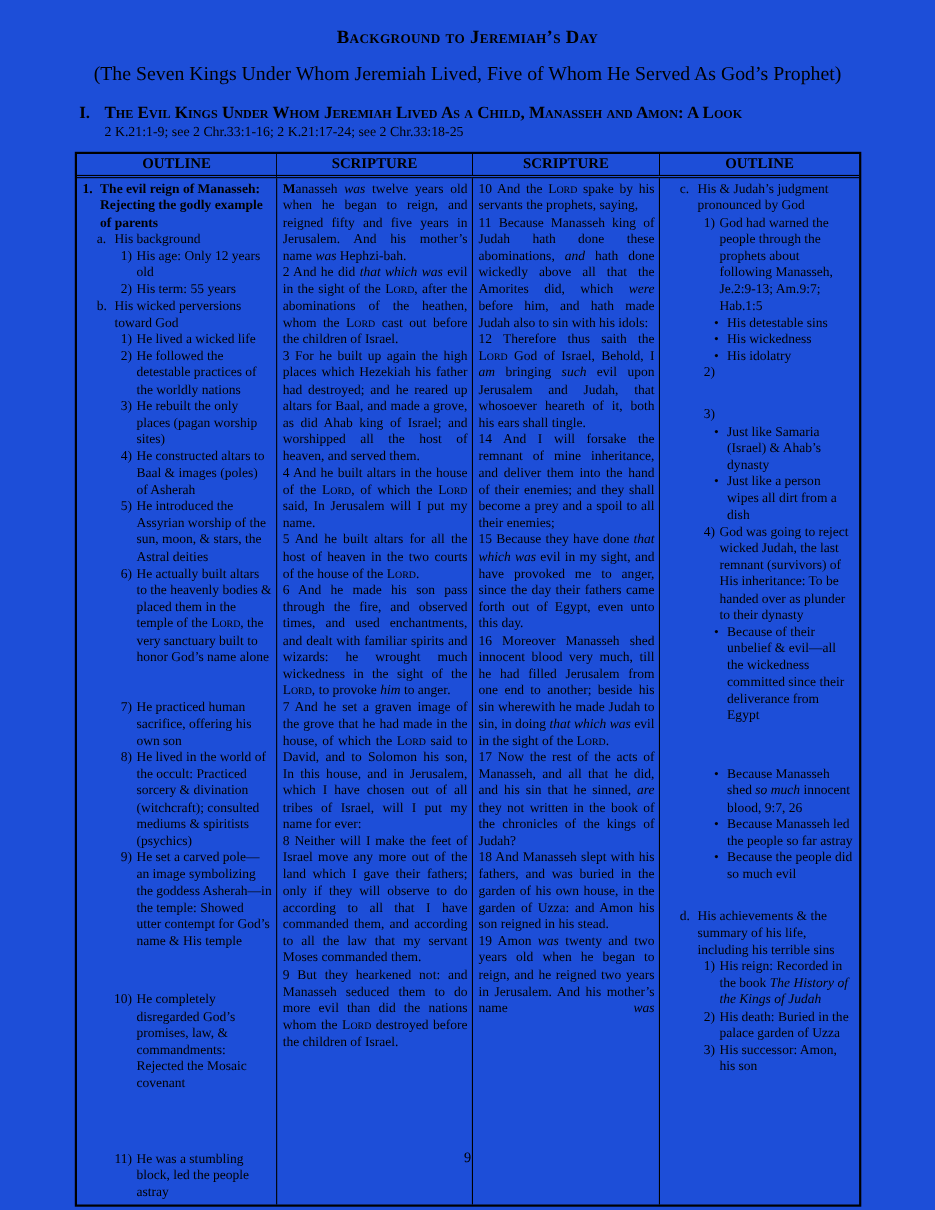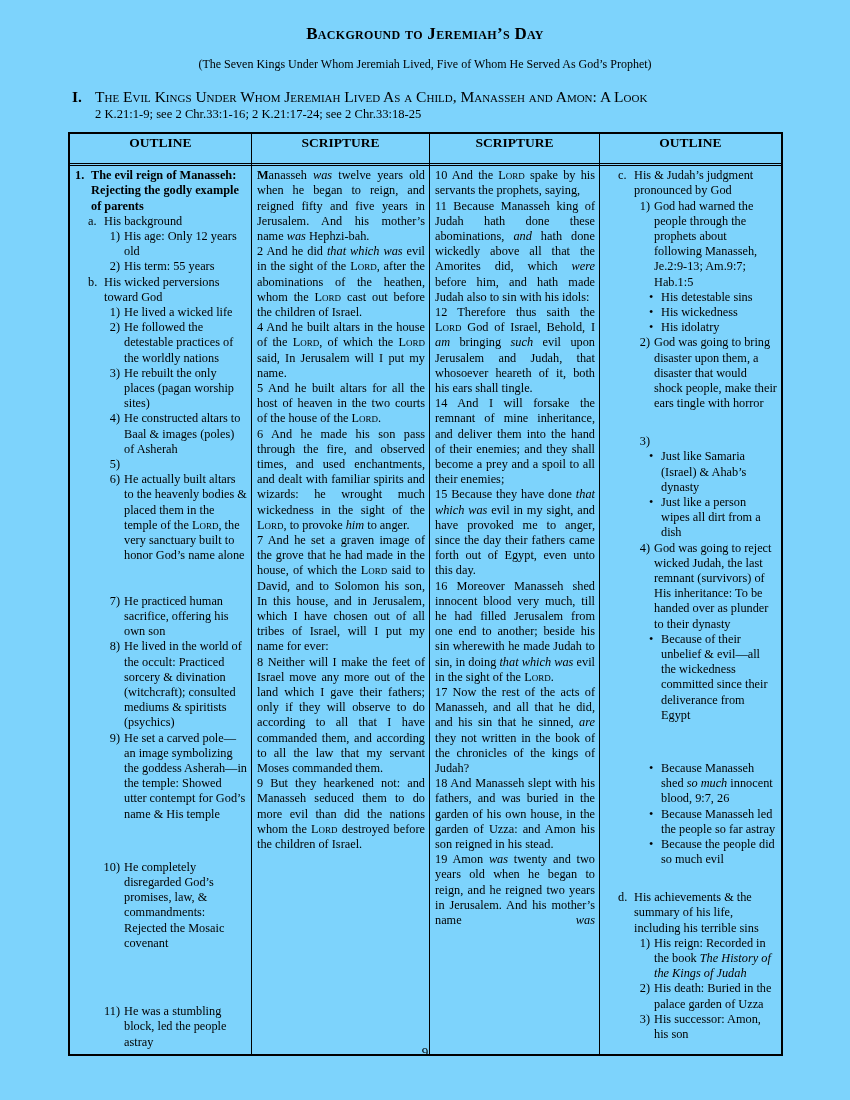--- a/index.html
+++ b/index.html
@@ -1,38 +1,38 @@
 <!DOCTYPE html>
 <html><head>
 <meta charset="utf-8">
 <style>
   html,body{margin:0;padding:0;background:#e8e8e8;}
   .page{
-    position:relative;width:850px;height:1100px;background:#7dd3fc;color:#000;
+    position:relative;width:850px;height:1100px;background:#1d4ed8;color:#000;
     font-family:"Liberation Serif",serif;margin:0 auto;overflow:hidden;
   }
   .doc-title{
     padding-top:24px;text-align:center;font-weight:bold;
     font-variant:small-caps;font-size:17px;letter-spacing:.3px;
   }
   .doc-subtitle{
-    margin-top:13px;text-align:center;font-size:12px;
+    margin-top:13px;text-align:center;font-size:18px;
   }
   .section{display:flex;margin:15px 64px 0 72px;}
   .sec-num{flex:none;width:23px;font-weight:bold;font-variant:small-caps;font-size:15.5px;line-height:1.3;}
   .sec-body{flex:1;}
-  .sec-line{font-weight:normal;font-variant:small-caps;font-size:15.5px;line-height:1.3;}
+  .sec-line{font-weight:bold;font-variant:small-caps;font-size:15.5px;line-height:1.3;}
   .sec-refs{font-size:12.6px;margin-top:0;}
   .grid{
     margin:10px 67px 0 68px;border:2px solid #000;
     display:grid;grid-template-columns:181px 178px 170px 182px;
   }
   .th{
     font-weight:bold;text-align:center;font-size:13.5px;
-    padding:1px 0 12px;border-bottom:3px double #000;
+    padding:1px 0 2px;border-bottom:3px double #000;
   }
   .bl{border-left:1px solid #000;}
   .td{padding:2px 4px 4px 5px;font-size:12.3px;line-height:15.2px;}
   .verse{margin:0;text-align:justify;}
   .verse.cont{text-align-last:justify;}
   .sc{font-variant:small-caps;}
   .oi{display:flex;}
   .oi .mk{flex:none;}
   .oi .tx{flex:1;}
   .n1{font-weight:bold;}
@@ -102,20 +102,21 @@
         <div class="oi ln">
           <span class="mk">3)</span>
           <span class="tx">He rebuilt the only places (pagan worship sites)</span>
         </div>
         <div class="oi ln">
           <span class="mk">4)</span>
           <span class="tx">He constructed altars to Baal &amp; images (poles) of Asherah</span>
         </div>
         <div class="oi ln">
           <span class="mk">5)</span>
+          <span class="tx">He introduced the Assyrian worship of the sun, moon, &amp; stars, the Astral deities</span>
         </div>
         <div class="oi ln">
           <span class="mk">6)</span>
           <span class="tx">He actually built altars to the heavenly bodies &amp; placed them in the temple of the <span class="sc">Lord</span>, the very sanctuary built to honor God’s name alone</span>
         </div>
         <div class="sp" style="height: 30.4px;"></div>
         <div class="oi ln">
           <span class="mk">7)</span>
           <span class="tx">He practiced human sacrifice, offering his own son</span>
         </div>
@@ -134,20 +135,21 @@
         </div>
         <div class="sp" style="height: 53.2px;"></div>
         <div class="oi ln">
           <span class="mk">11)</span>
           <span class="tx">He was a stumbling block, led the people astray</span>
         </div>
       </div>
     <div class="td bl">
         <p class="verse"><b>M</b>anasseh <i>was</i> twelve years old when he began to reign, and reigned fifty and five years in Jerusalem. And his mother’s name <i>was</i> Hephzi-bah.</p>
         <p class="verse">2 And he did <i>that which was</i> evil in the sight of the <span class="sc">Lord</span>, after the abominations of the heathen, whom the <span class="sc">Lord</span> cast out before the children of Israel.</p>
+        <p class="verse">3 For he built up again the high places which Hezekiah his father had destroyed; and he reared up altars for Baal, and made a grove, as did Ahab king of Israel; and worshipped all the host of heaven, and served them.</p>
         <p class="verse">4 And he built altars in the house of the <span class="sc">Lord</span>, of which the <span class="sc">Lord</span> said, In Jerusalem will I put my name.</p>
         <p class="verse">5 And he built altars for all the host of heaven in the two courts of the house of the <span class="sc">Lord</span>.</p>
         <p class="verse">6 And he made his son pass through the fire, and observed times, and used enchantments, and dealt with familiar spirits and wizards: he wrought much wickedness in the sight of the <span class="sc">Lord</span>, to provoke <i>him</i> to anger.</p>
         <p class="verse">7 And he set a graven image of the grove that he had made in the house, of which the <span class="sc">Lord</span> said to David, and to Solomon his son, In this house, and in Jerusalem, which I have chosen out of all tribes of Israel, will I put my name for ever:</p>
         <p class="verse">8 Neither will I make the feet of Israel move any more out of the land which I gave their fathers; only if they will observe to do according to all that I have commanded them, and according to all the law that my servant Moses commanded them.</p>
         <p class="verse">9 But they hearkened not: and Manasseh seduced them to do more evil than did the nations whom the <span class="sc">Lord</span> destroyed before the children of Israel.</p>
       </div>
     <div class="td bl">
         <p class="verse">10 And the <span class="sc">Lord</span> spake by his servants the prophets, saying,</p>
         <p class="verse">11 Because Manasseh king of Judah hath done these abominations, <i>and</i> hath done wickedly above all that the Amorites did, which <i>were</i> before him, and hath made Judah also to sin with his idols:</p>
@@ -175,21 +177,20 @@
         <div class="oi lb">
           <span class="mk">•</span>
           <span class="tx">His wickedness</span>
         </div>
         <div class="oi lb">
           <span class="mk">•</span>
           <span class="tx">His idolatry</span>
         </div>
         <div class="oi ln">
           <span class="mk">2)</span>
-          <span class="tx">God was going to bring disaster upon them, a disaster that would shock people, make their ears tingle with horror</span>
         </div>
         <div class="sp" style="height: 22.8px;"></div>
         <div class="oi ln">
           <span class="mk">3)</span>
         </div>
         <div class="oi lb">
           <span class="mk">•</span>
           <span class="tx">Just like Samaria (Israel) &amp; Ahab’s dynasty</span>
         </div>
         <div class="oi lb">

